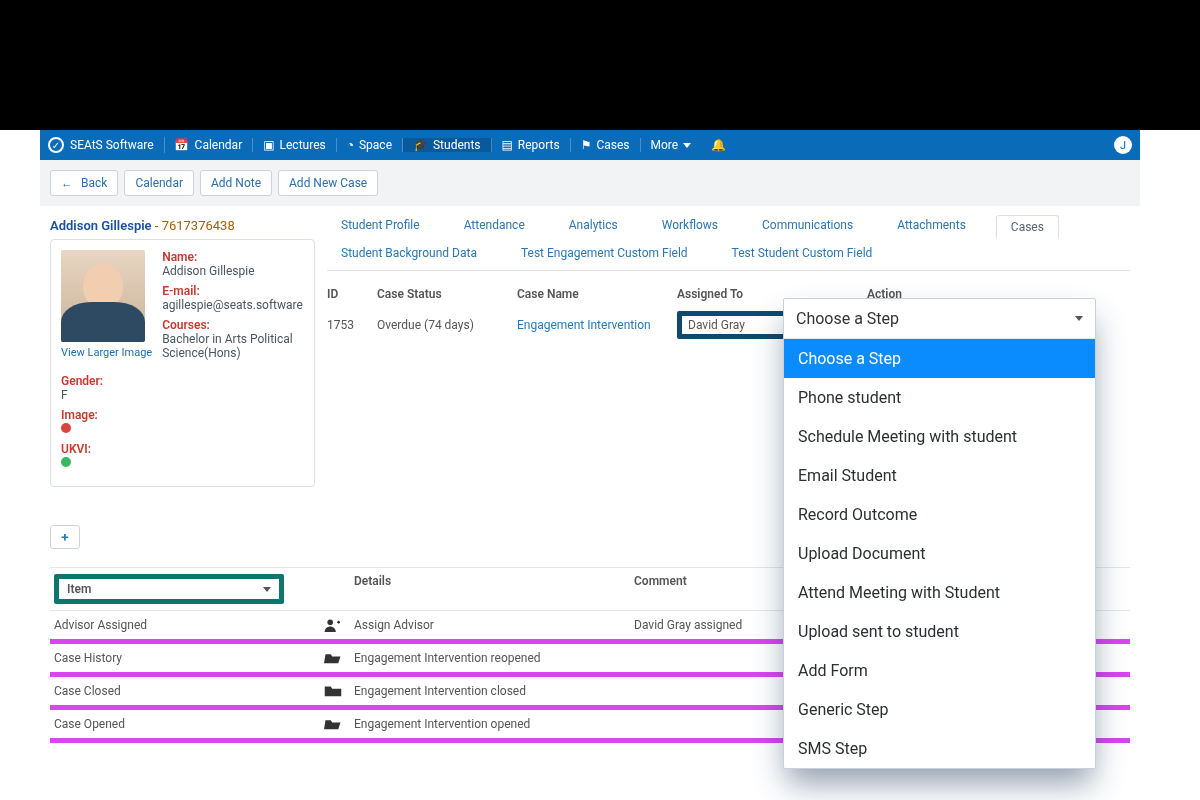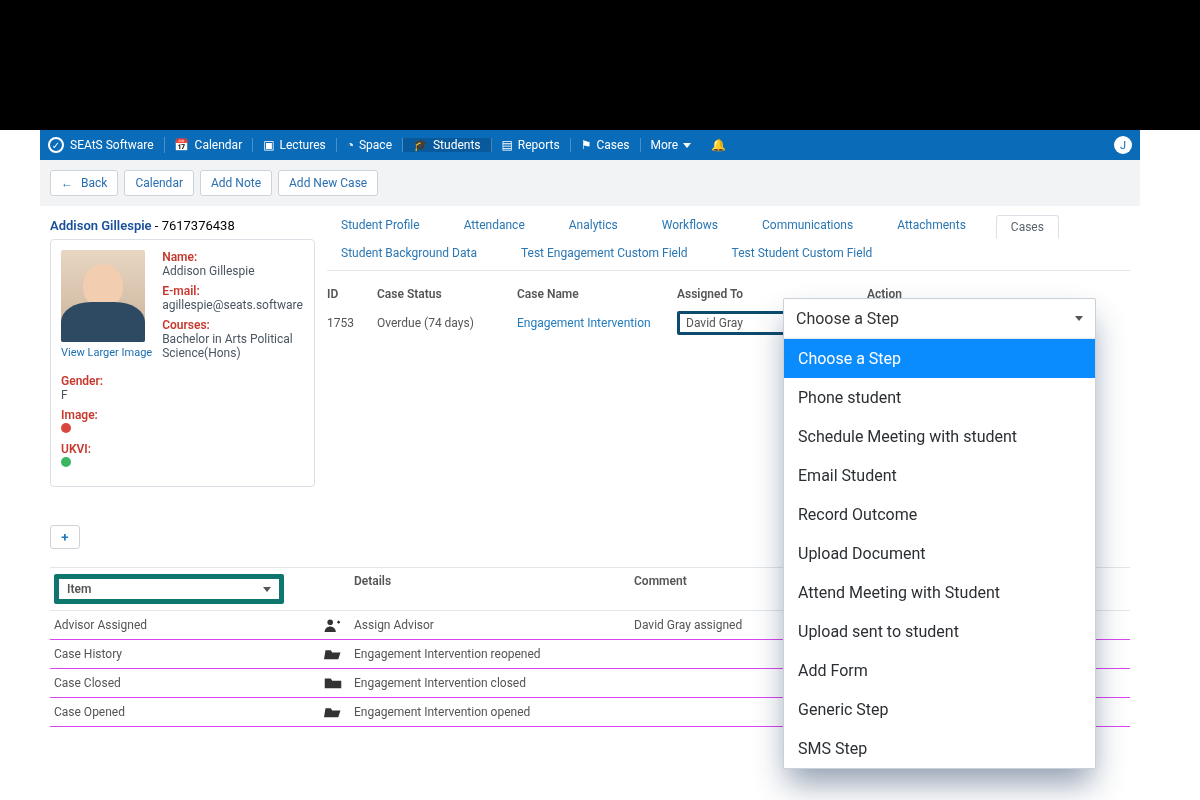--- a/index.html
+++ b/index.html
@@ -22,21 +22,21 @@
 
   
   .toolbar { background: #f2f3f5; padding: 10px; display: flex; gap: 6px; }
   .btn { background: #fff; border: 1px solid #cdd3d9; border-radius: 3px; padding: 5px 10px; font-size: 12px; color: #2a6fb0; cursor: pointer; display: flex; align-items: center; gap: 4px; }
 
   .content { display: flex; gap: 12px; padding: 8px 10px; }
 
   
   .leftcol { width: 265px; }
   .profile-title { font-size: 13px; color: #1a4f9c; font-weight: 600; padding: 4px 0 6px; }
-  .profile-title .sid { color: #000000; font-weight: 400; }
+  .profile-title .sid { color: #a16207; font-weight: 400; }
   .card { border: 1px solid #dbe0e6; border-radius: 4px; padding: 10px; font-size: 12px; color: #3c4650; }
   .card-row { display: flex; gap: 10px; }
   .photo { width: 84px; height: 92px; background: linear-gradient(180deg,#e8d6c2,#c9b198); border-radius: 2px; position: relative; overflow: hidden; }
   .photo::after { content:""; position:absolute; bottom:0; left:0; right:0; height:40px; background:#2e4a63; border-radius: 30px 30px 0 0/20px 20px 0 0; }
   .photo::before { content:""; position:absolute; top:14px; left:22px; width:40px; height:44px; background:#f2cdb0; border-radius: 50% 50% 46% 46%; }
   .view-larger { color:#1a6fb0; font-size:11px; text-align:center; margin-top:4px; cursor:pointer; }
   .lbl { color:#c7392e; font-weight:600; }
   .val { color:#4a5561; }
   .field { margin-bottom:6px; }
   .dot { width:10px; height:10px; border-radius:50%; display:inline-block; }
@@ -47,27 +47,27 @@
   
   .rightcol { flex:1; }
   .tabs { display:flex; flex-wrap:wrap; gap:4px 16px; border-bottom:1px solid #e2e6ea; padding-bottom:6px; }
   .tab { font-size:12px; color:#2a77b4; padding:4px 14px; cursor:pointer; }
   .tab.active { border:1px solid #dbe0e6; border-bottom-color:#fff; border-radius:3px 3px 0 0; color:#5a646e; position:relative; top:1px; background:#fff; }
 
   .ctable { margin-top:12px; width:100%; font-size:12px; }
   .ctable .hdr { display:grid; grid-template-columns: 50px 140px 160px 190px 1fr; color:#555; font-weight:600; padding:4px 0; }
   .ctable .row { display:grid; grid-template-columns: 50px 140px 160px 190px 1fr; padding:6px 0; color:#555; align-items:center; }
   .caselink { color:#227bbd; cursor:pointer; }
-  .assignsel { width:170px; border:3px solid #0c4a6e; border-radius:2px; padding:2px 6px; font-size:12px; color:#555; background:#fff; display:flex; justify-content:space-between; align-items:center; cursor:pointer; }
+  .assignsel { width:170px; border:5px solid #0c4a6e; border-radius:2px; padding:2px 6px; font-size:12px; color:#555; background:#fff; display:flex; justify-content:space-between; align-items:center; cursor:pointer; }
 
   
   .detailstable { margin-top: 10px; padding: 0 10px 10px; }
   .detailstable .dthdr { display:grid; grid-template-columns:270px 30px 280px 1fr; font-size:12px; font-weight:600; color:#555; border-top:1px solid #e2e6ea; border-bottom:1px solid #e2e6ea; padding:6px 4px; }
   .itemselect { display:flex; justify-content:space-between; align-items:center; border:5px solid #0f766e; border-radius:2px; padding:3px 8px; font-size:12px; background:#fff; width:230px; cursor:pointer; }
-  .dtrow { display:grid; grid-template-columns:270px 30px 280px 1fr; font-size:12px; color:#555; border-bottom:1px solid #d946ef; padding:7px 4px; align-items:center; }
+  .dtrow { display:grid; grid-template-columns:270px 30px 280px 1fr; font-size:12px; color:#555; border-bottom:5px solid #d946ef; padding:7px 4px; align-items:center; }
   .rowicon { width:18px; height:14px; }
 
   
   .megadrop { position:absolute; top:298px; left:783px; width:313px; background:#fff; border:1px solid #c9d0d8; border-radius:2px; box-shadow: 0 18px 30px -4px rgba(10,40,80,.45); z-index:50; }
   .megadrop .selhead { padding:10px 12px; font-size:16px; color:#333; display:flex; justify-content:space-between; align-items:center; border-bottom:1px solid #e6e9ec; cursor:pointer; }
   .megadrop ul { list-style:none; }
   .megadrop li { padding:10px 14px; font-size:16px; color:#2b2f33; cursor:pointer; }
   .megadrop li.sel { background:#0a8cff; color:#fff; }
 
   .caret { width:0;height:0;border-left:4px solid transparent;border-right:4px solid transparent;border-top:5px solid currentColor; }

